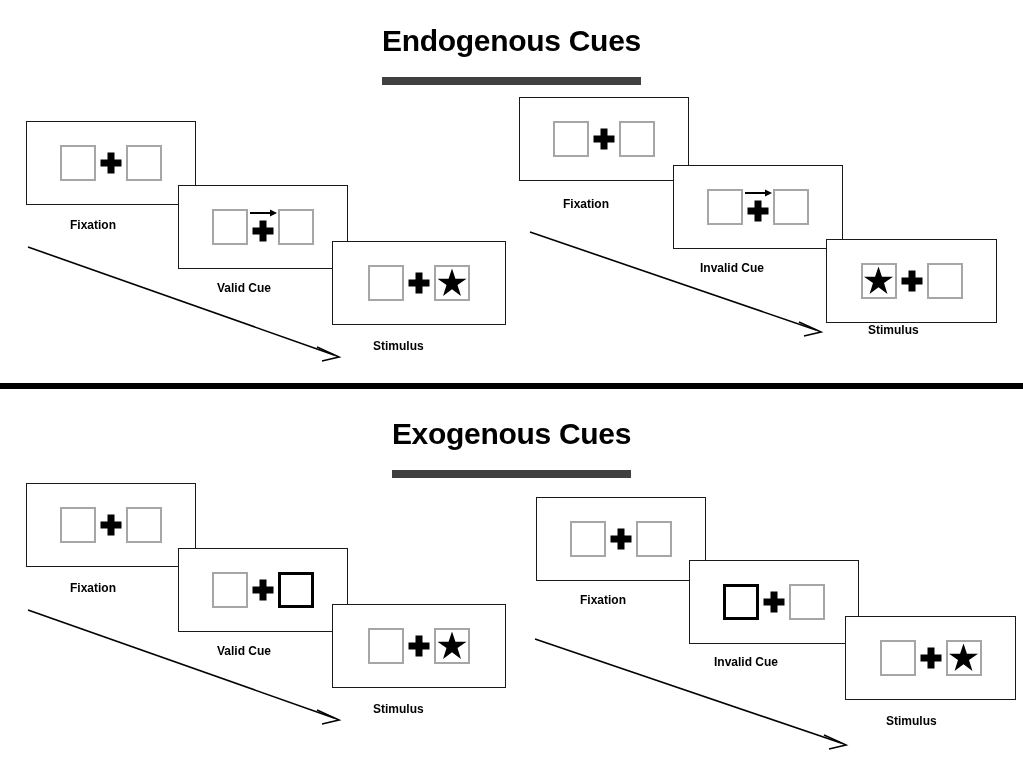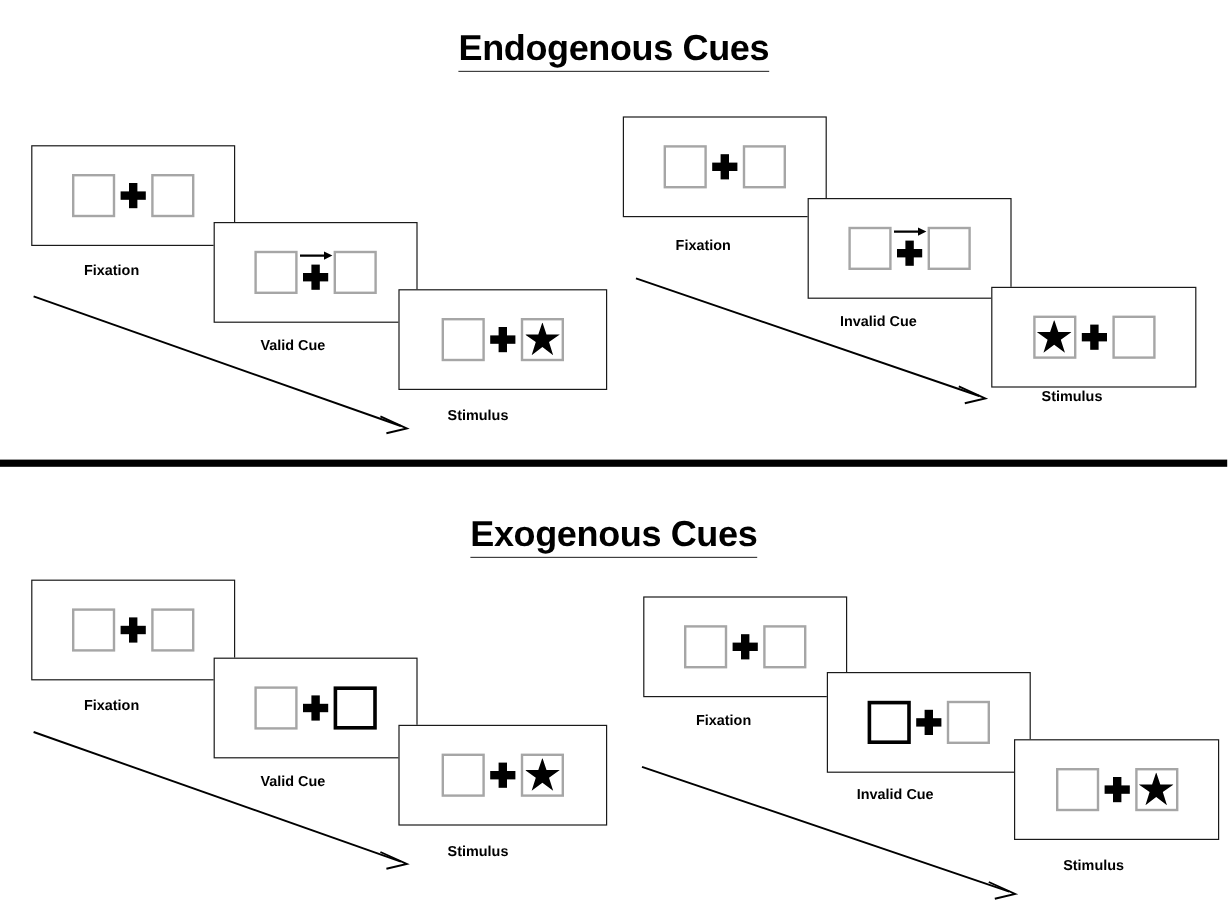--- a/index.html
+++ b/index.html
@@ -25,22 +25,22 @@
     position: absolute;
     width: 100%;
     left: 0;
     text-align: center;
     font-weight: bold;
     font-size: 30px;
     letter-spacing: -0.3px;
     color: #000;
   }
   .section-title span {
-    border-bottom: 1px solid #404040;
-    padding-bottom: 2px;
+    border-bottom: 8px solid #404040;
+    padding-bottom: 20px;
     display: inline-block;
     line-height: 1.05;
   }
 
   
   .divider {
     position: absolute;
     left: 0;
     width: 1023px;
     height: 6px;
@@ -243,21 +243,21 @@
   </div>
   <div class="stage-label" style="left:868px; top:323px;">Stimulus</div>
 
   <svg class="flow-arrow" style="left:528px; top:228px; width:300px; height:112px;" viewBox="0 0 300 112">
     <line x1="2" y1="4" x2="288" y2="102" stroke="#000" stroke-width="1.6"></line>
     <polyline points="271,94 293,104 276,108" fill="none" stroke="#000" stroke-width="1.6"></polyline>
   </svg>
 
   <div class="divider" style="top:383px;"></div>
 
-  <div class="section-title" style="top:429px;text-decoration:underline;">
+  <div class="section-title" style="top:417px;text-decoration:underline;">
     <span>Exogenous Cues</span>
   </div>
 
   <div class="panel" style="left:26px; top:483px; width:170px; height:84px;">
     <div class="panel-inner">
       <div class="box"></div>
       <div class="plus">
         <div class="pv"></div>
           <div class="ph"></div>
       </div>

